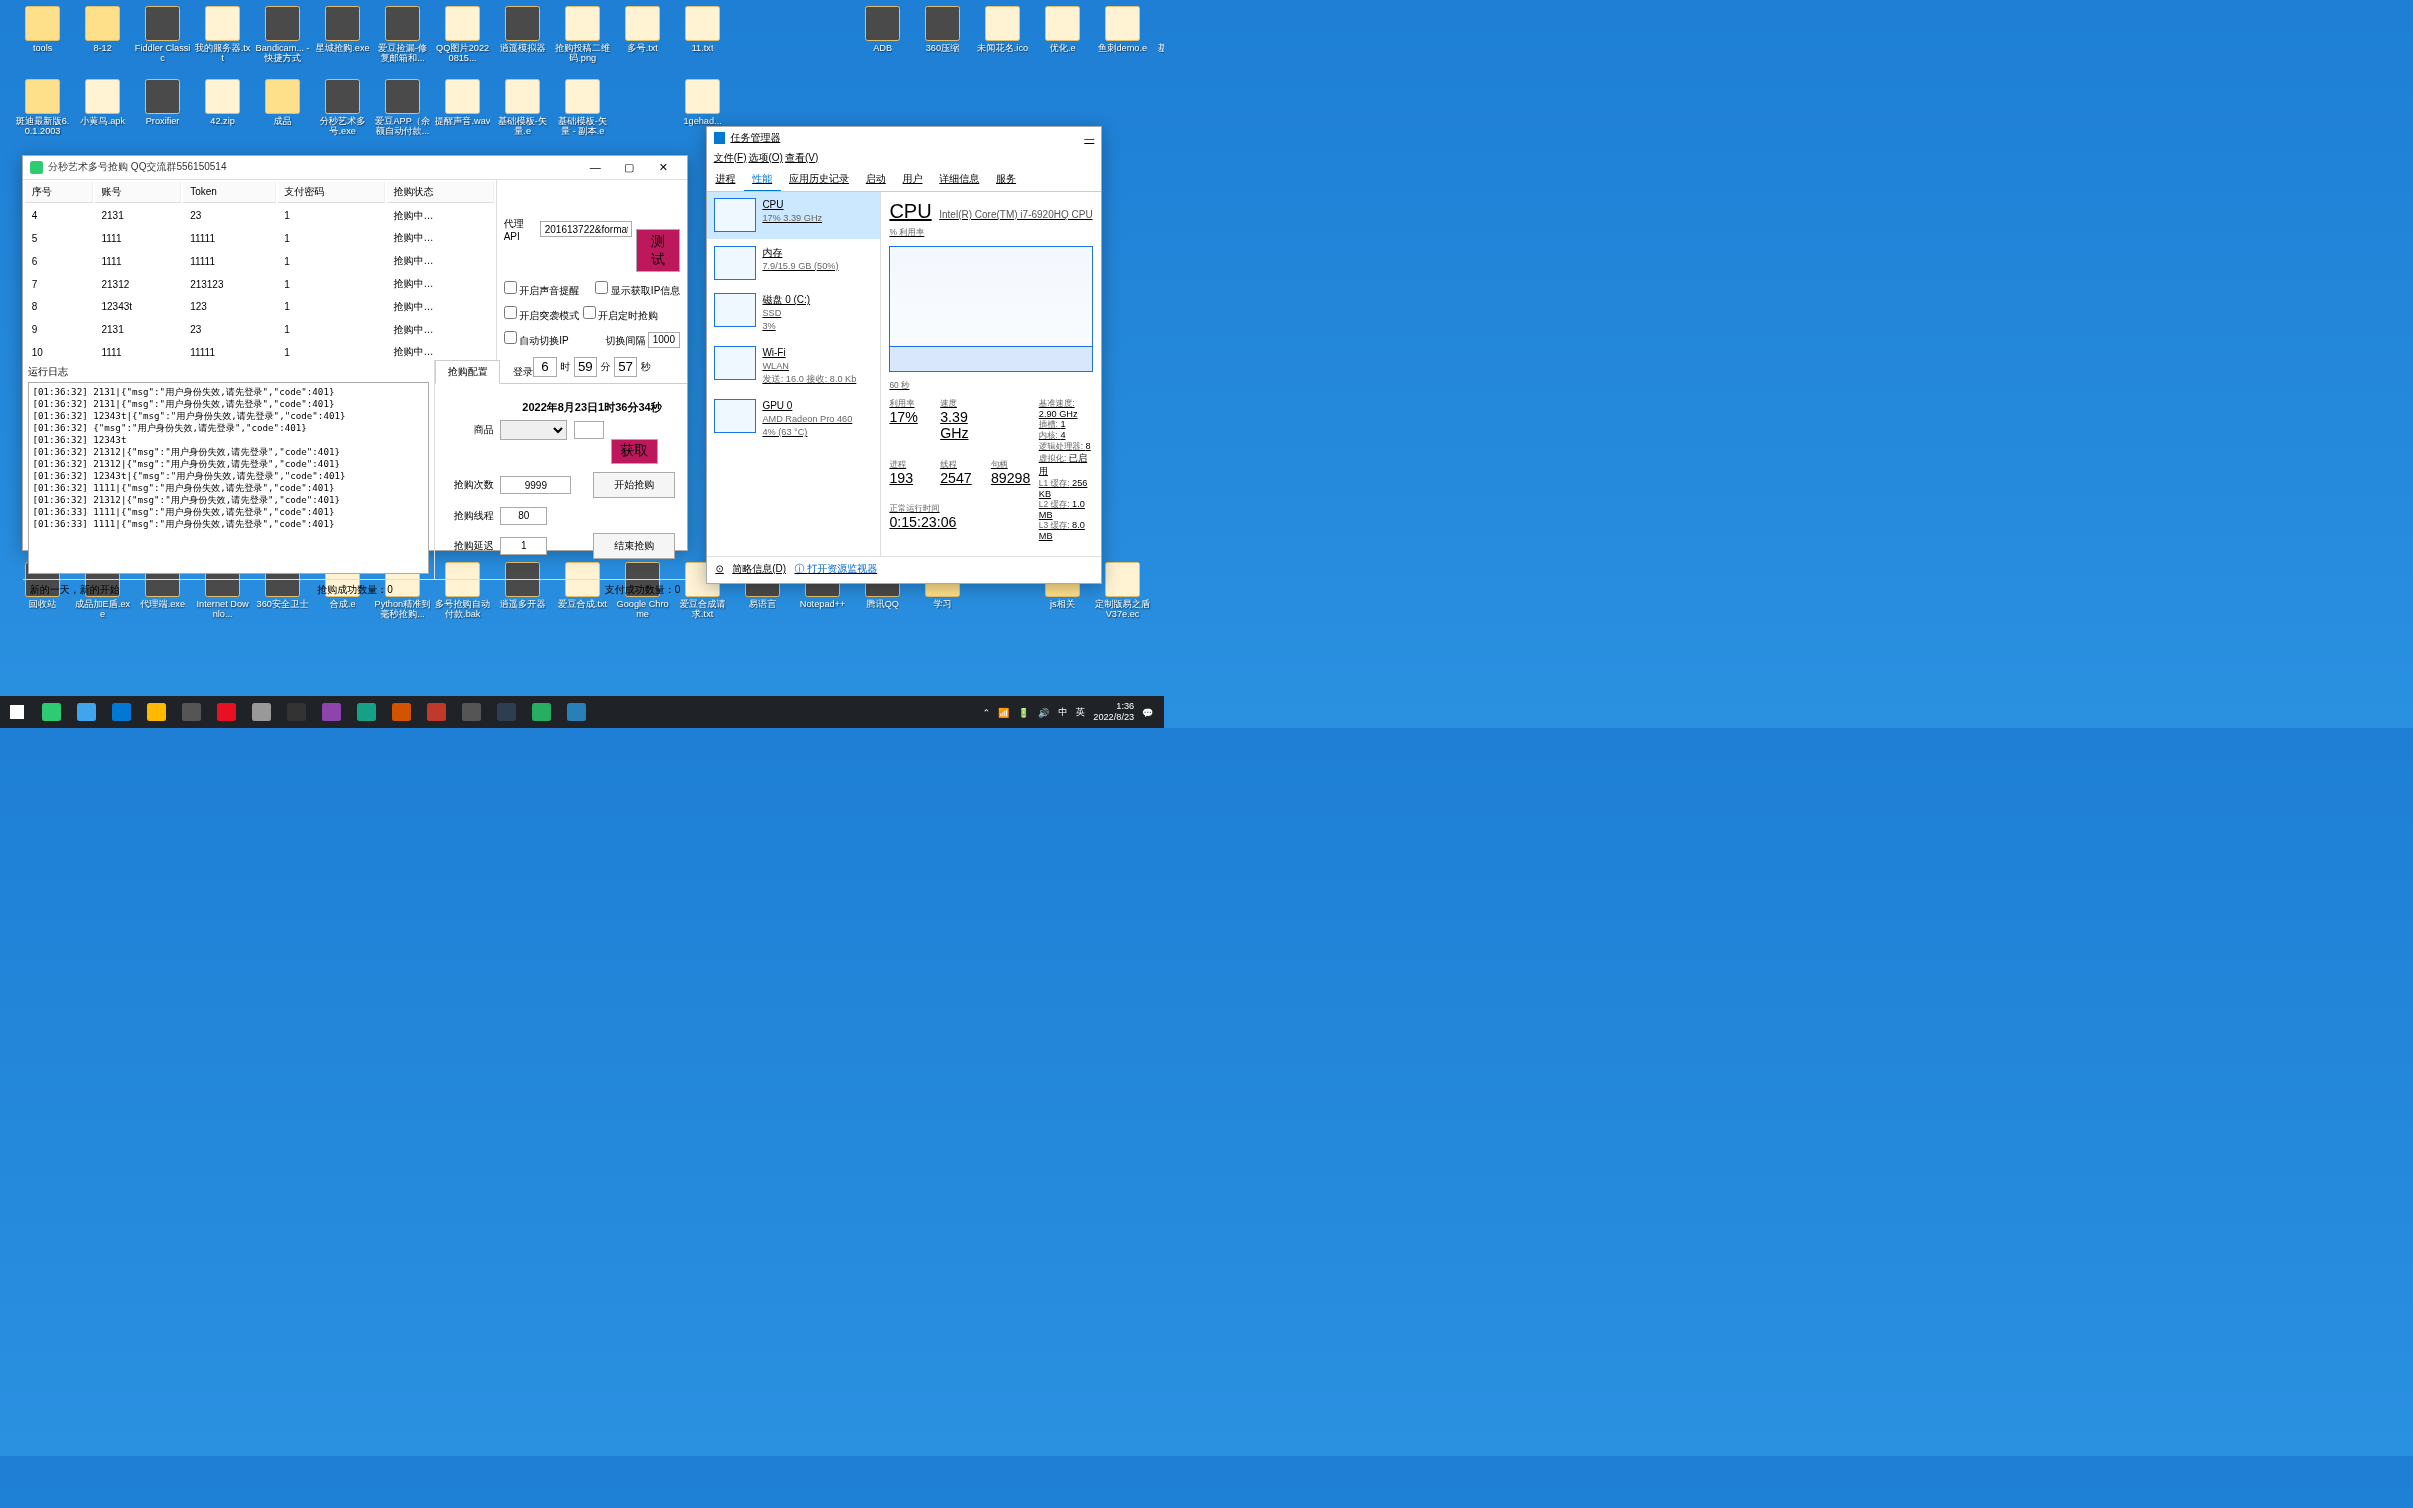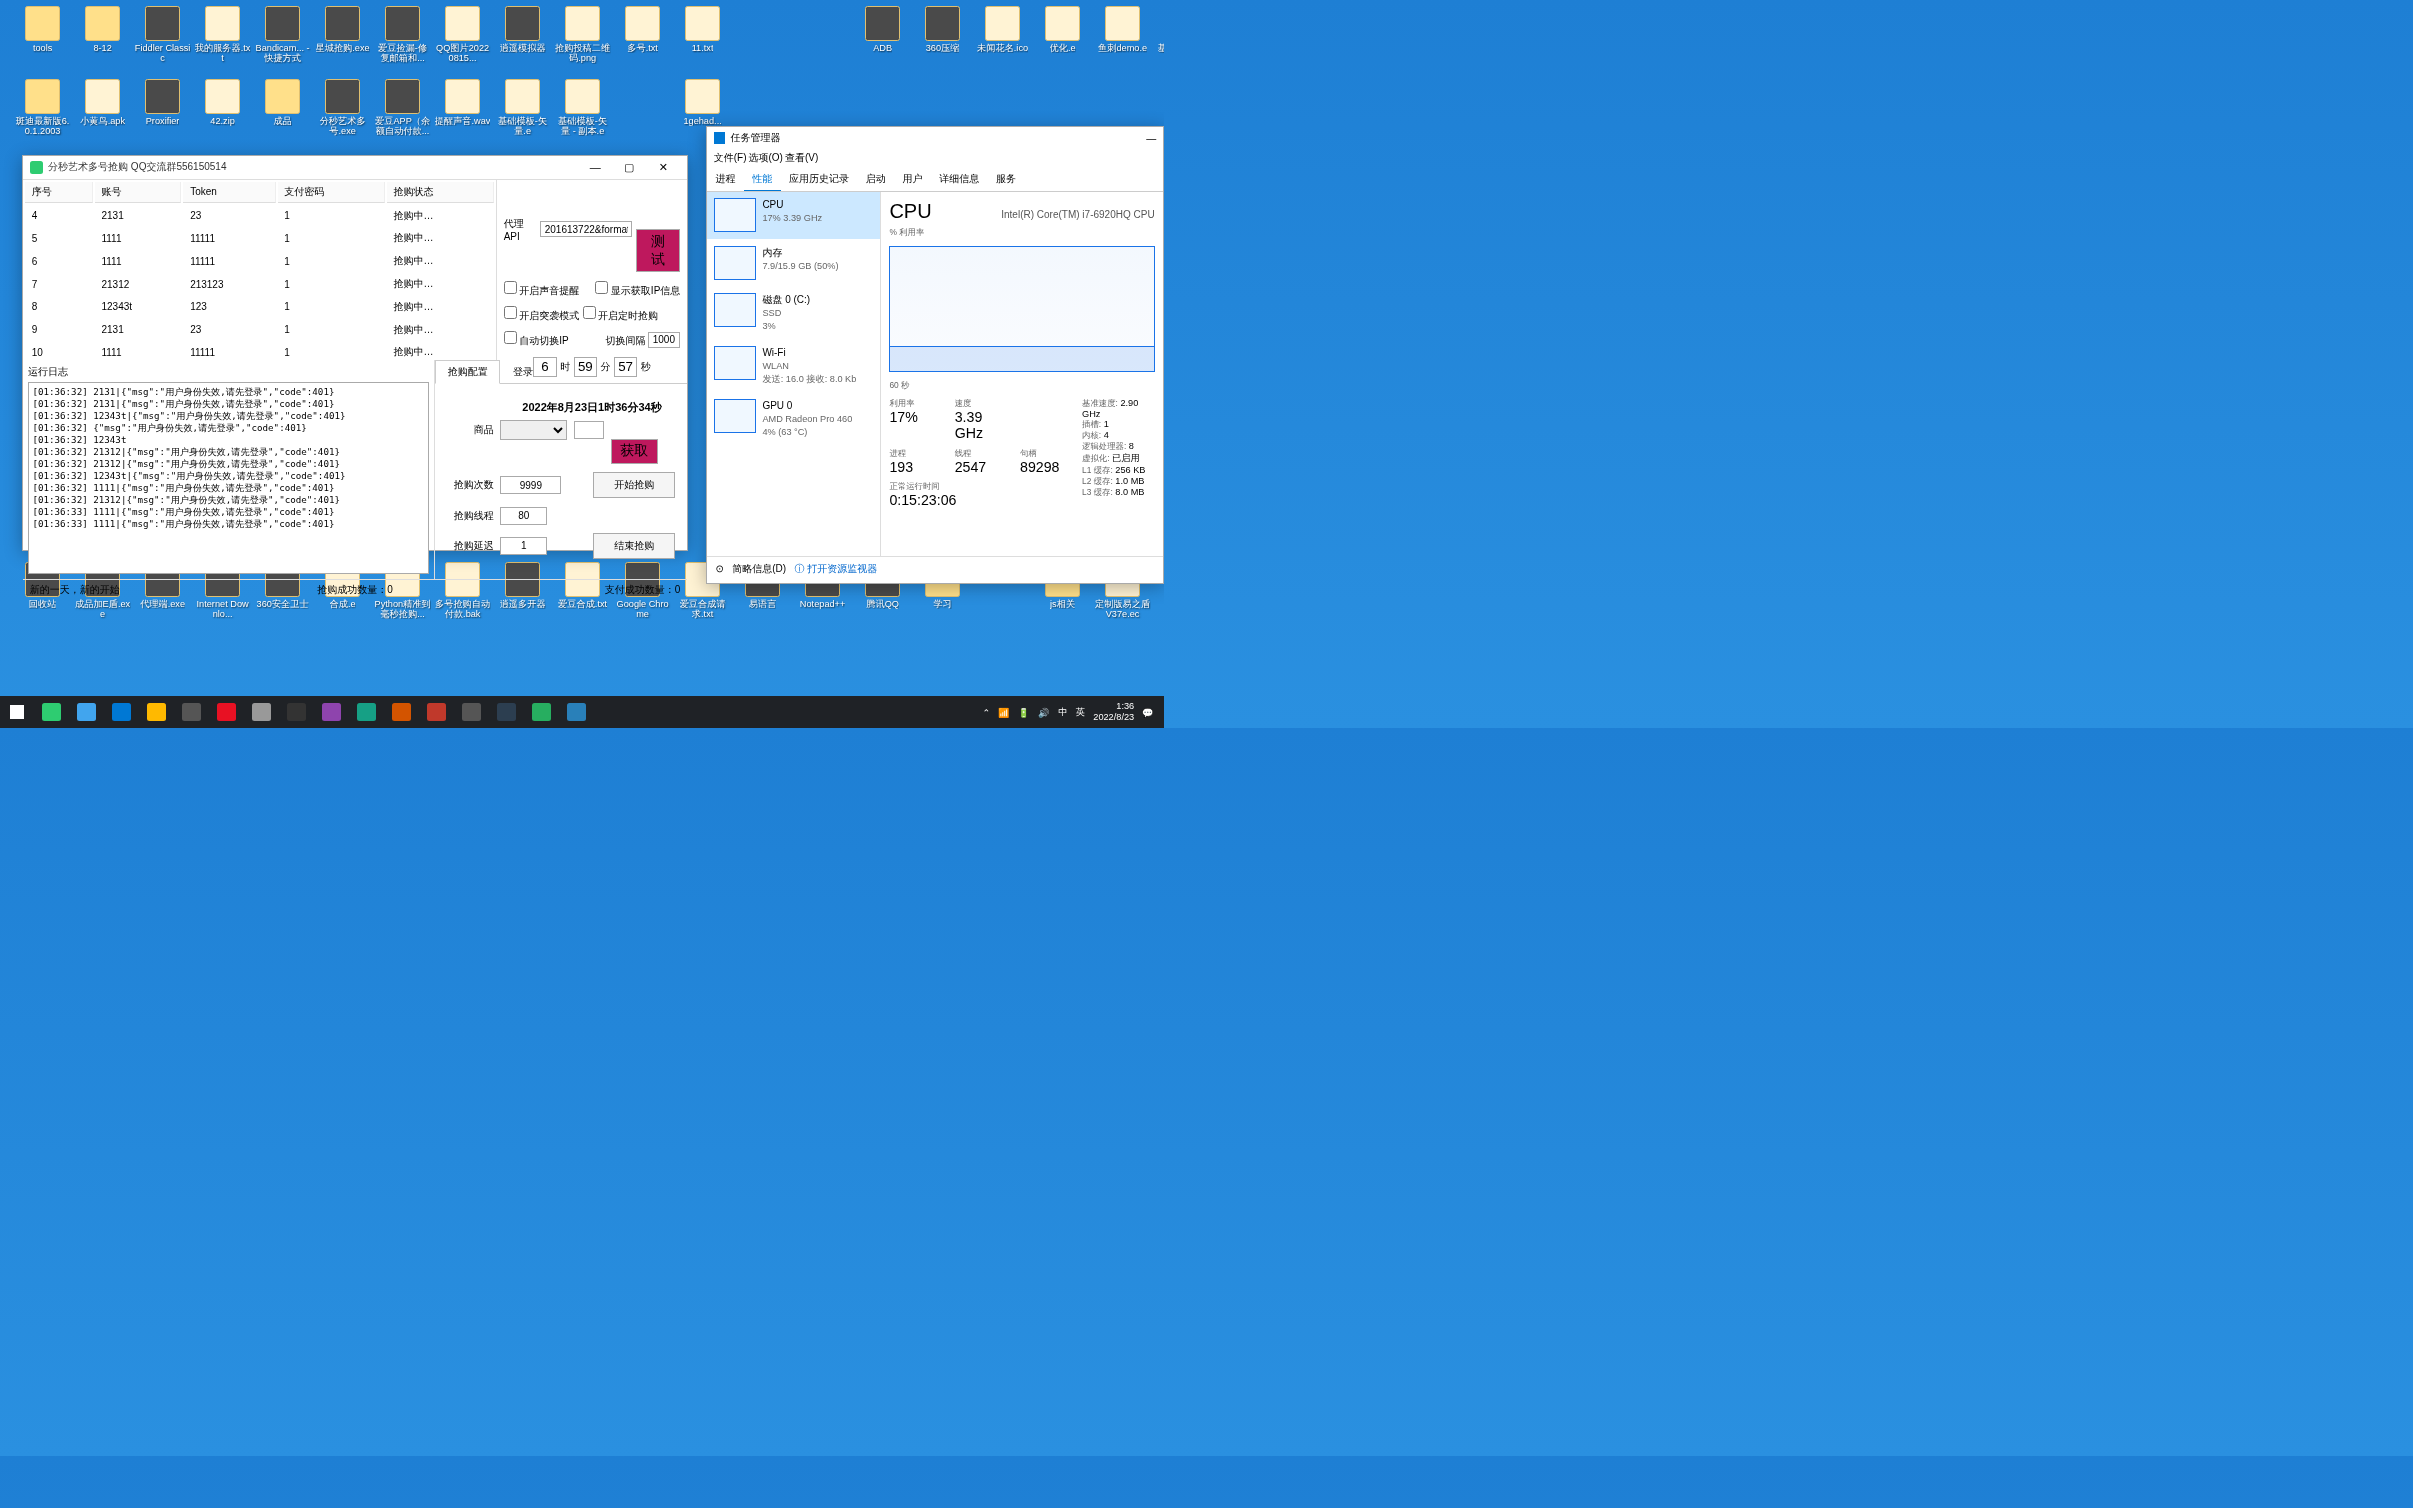--- a/index.html
+++ b/index.html
@@ -44,21 +44,21 @@
 .tab.active { background: #fff; border-color: #ccc; border-bottom: 0.8px solid #fff; margin-bottom: -0.8px; }
 .config-body { padding: 11.7px; }
 .cfg-row { display: flex; align-items: center; margin-bottom: 8.4px; gap: 6.7px; }
 .cfg-row .lbl { width: 47px; text-align: right; font-size: 10px; }
 .cfg-row input, .cfg-row select { border: 0.8px solid #aaa; padding: 2.5px; font-size: 10px; }
 .big-btn { border: 0.8px solid #aaa; background: #f5f5f5; padding: 5px 20px; font-size: 10px; cursor: pointer; }
 .status-row { display: flex; border-top: 0.8px solid #ddd; padding: 3.4px 6.7px; font-size: 10px; }
 .status-row > div { flex: 1; }
 
 
-.task-mgr { position: absolute; left: 706px; top: 126px; width: 458px; height: 458px; background: #fff; border: 0.8px solid #aaa; box-shadow: 0 3.4px 17px rgba(0,0,0,0.3); }
+.task-mgr { position: absolute; left: 706px; top: 126px; width: 396px; height: 458px; background: #fff; border: 0.8px solid #aaa; box-shadow: 0 3.4px 17px rgba(0,0,0,0.3); text-decoration: underline; }
 .task-mgr .tm-title { height: 22px; display: flex; align-items: center; padding: 0 6.7px; font-size: 10px; }
 .task-mgr .tm-title .ico { width: 11.7px; height: 11.7px; background: #0078d4; margin-right: 5px; }
 .task-mgr .tm-menu { padding: 1.7px 6.7px; font-size: 10px; display: flex; gap: 2px; border-bottom: 0.8px solid transparent; }
 .task-mgr .tm-tabs { display: flex; border-bottom: 0.8px solid #ccc; font-size: 10px; }
 .task-mgr .tm-tab { padding: 4.2px 8.4px; cursor: pointer; }
 .task-mgr .tm-tab.active { border-bottom: 1.7px solid #0078d4; color: #0078d4; }
 .tm-body { display: flex; height: calc(100% - 92px); }
 .tm-side { width: 174px; border-right: 0.8px solid #ddd; overflow: auto; }
 .tm-item { display: flex; padding: 6.7px; gap: 6.7px; cursor: pointer; }
 .tm-item.sel { background: #cce8ff; }
@@ -423,21 +423,21 @@
         </div>
         <div class="config-body">
           <div class="cfg-row">
             <div class="lbl">商品</div>
             <select style="width:67px"></select>
             <input type="text" style="width: 30px;">
             <button class="btn">获取</button>
           </div>
           <div class="cfg-row">
             <div class="lbl">抢购次数</div>
-            <input type="text" style="width: 61px; text-align: center;" value="9999">
+            <input type="text" style="width: 71px; text-align: center;" value="9999">
             <button class="big-btn" style="margin-left:auto">开始抢购</button>
           </div>
           <div class="cfg-row">
             <div class="lbl">抢购线程</div>
             <input type="text" style="width: 47px; text-align: center;" value="80">
           </div>
           <div class="cfg-row">
             <div class="lbl">抢购延迟</div>
             <input type="text" style="width: 47px; text-align: center;" value="1">
             <button class="big-btn" style="margin-left:auto">结束抢购</button>

